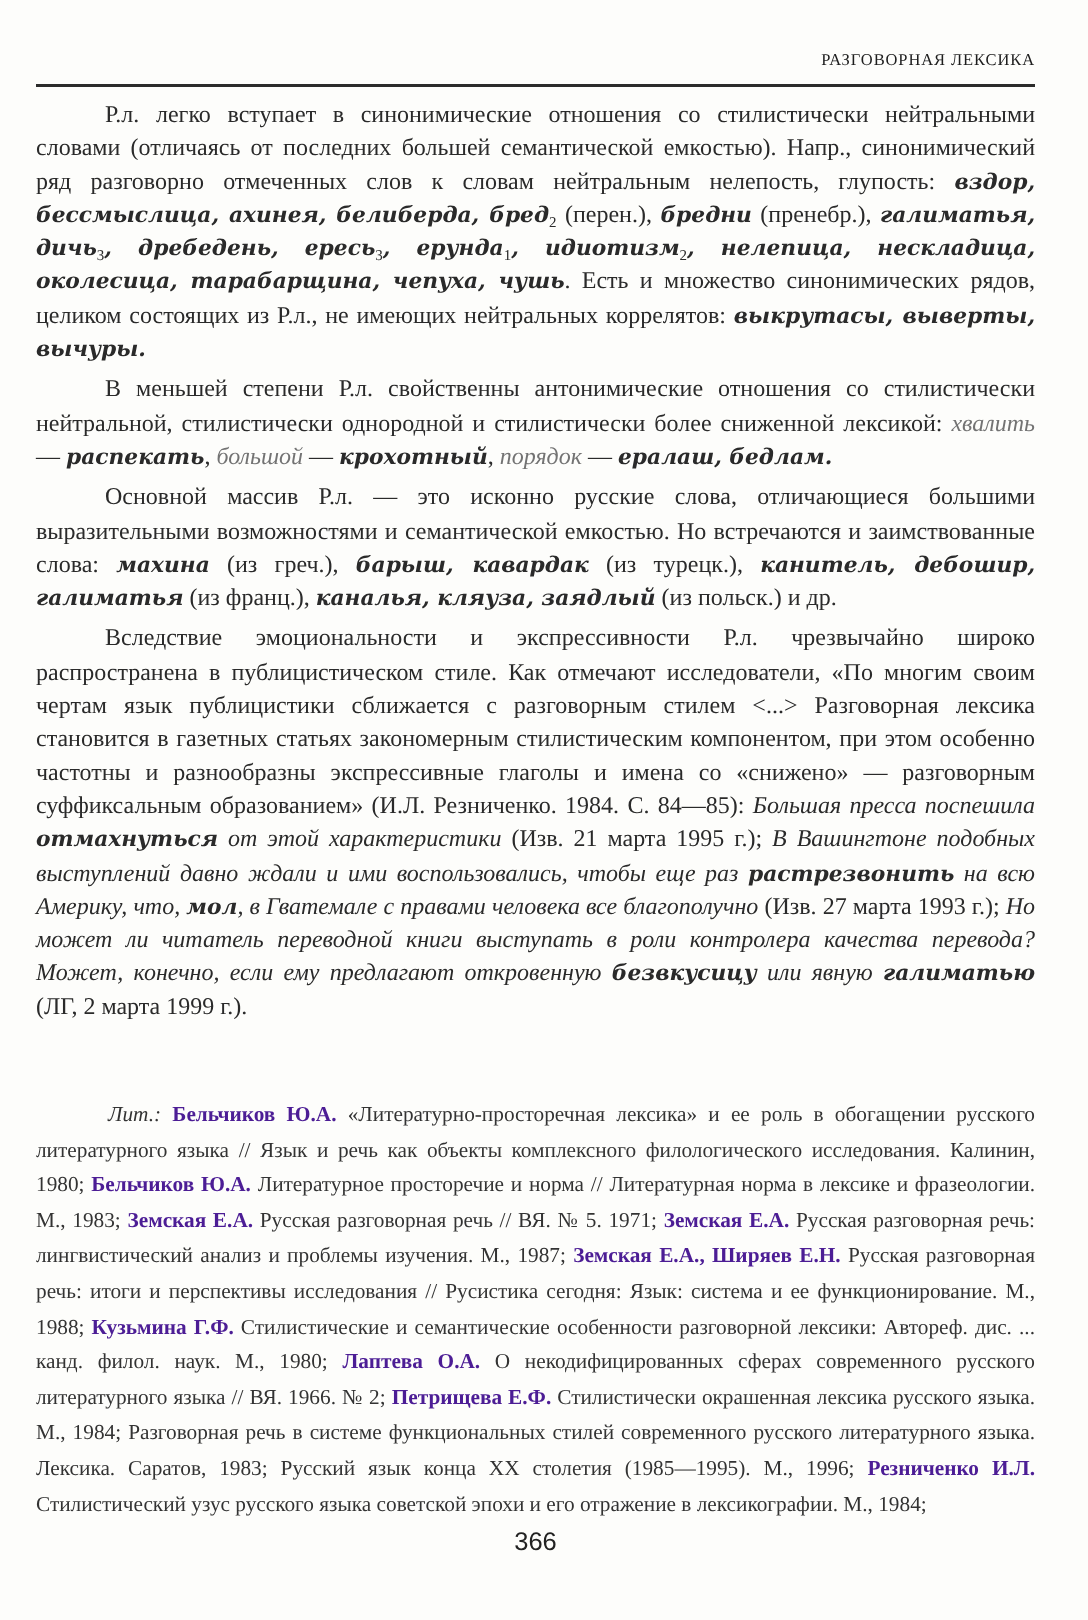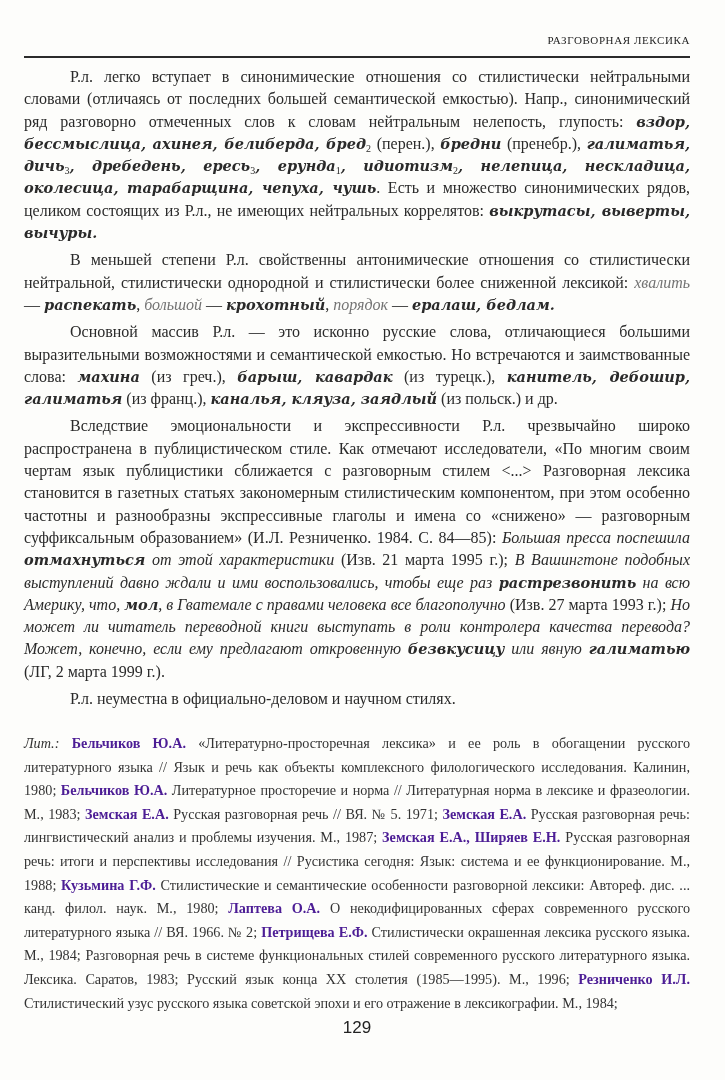--- a/index.html
+++ b/index.html
@@ -26,21 +26,21 @@
   .body-text p + p { margin-top: 5px; }
   .it { font-style: italic; margin-top: 43px; }
   .b { font-weight: normal; }
   .bi { font-weight: bold; font-style: italic; font-family: "DejaVu Serif", serif; font-size: 14.5px; }
   .i-light { font-style: italic; color: #737373; }
   sub { font-size: 10px; vertical-align: -3px; line-height: 0; }
   .literature {
     position: absolute; top: 732px; left: 0; width: 666px;
     font-size: 14.2px; line-height: 23.6px; text-align: justify; color: #333;
   }
-  .literature .label { font-style: italic; }
+  .literature .label { font-style: italic; margin-left: 48px; }
   .literature .author { font-weight: bold; color: #4c1d95; font-family: Liberation Serif, serif; }
   .page-number {
     position: absolute; top: 1018px; left: 0; width: 666px; text-align: center;
     font-family: "Liberation Sans", sans-serif; font-size: 17px; color: #222;
   }
 </style>
 </head>
 <body>
 
 <div class="page">
@@ -49,22 +49,21 @@
 
   <div class="body-text">
     <p><span>Р.л. легко вступает в синонимические отношения со стилистически нейтральными словами (отличаясь от последних большей семантической емкостью). Напр., синонимический ряд разговорно отмеченных слов к словам нейтральным </span><span class="b">нелепость, глупость</span><span>: </span><span class="bi">вздор, бессмыслица, ахинея, белиберда, бред</span><sub>2</sub><span> (перен.), </span><span class="bi">бредни</span><span> (пренебр.), </span><span class="bi">галиматья, дичь</span><sub>3</sub><span class="bi">, дребедень, ересь</span><sub>3</sub><span class="bi">, ерунда</span><sub>1</sub><span class="bi">, идиотизм</span><sub>2</sub><span class="bi">, нелепица, нескладица, околесица, тарабарщина, чепуха, чушь</span><span>. Есть и множество синонимических рядов, целиком состоящих из Р.л., не имеющих нейтральных коррелятов: </span><span class="bi">выкрутасы, выверты, вычуры.</span></p>
 
     <p><span>В меньшей степени Р.л. свойственны антонимические отношения со стилистически нейтральной, стилистически однородной и стилистически более сниженной лексикой: </span><span class="i-light">хвалить</span><span> — </span><span class="bi">распекать</span><span>, </span><span class="i-light">большой</span><span> — </span><span class="bi">крохотный</span><span>, </span><span class="i-light">порядок</span><span> — </span><span class="bi">ералаш, бедлам.</span></p>
 
     <p><span>Основной массив Р.л. — это исконно русские слова, отличающиеся большими выразительными возможностями и семантической емкостью. Но встречаются и заимствованные слова: </span><span class="bi">махина</span><span> (из греч.), </span><span class="bi">барыш, кавардак</span><span> (из турецк.), </span><span class="bi">канитель, дебошир, галиматья</span><span> (из франц.), </span><span class="bi">каналья, кляуза, заядлый</span><span> (из польск.) и др.</span></p>
 
     <p><span>Вследствие эмоциональности и экспрессивности Р.л. чрезвычайно широко распространена в публицистическом стиле. Как отмечают исследователи, «По многим своим чертам язык публицистики сближается с разговорным стилем &lt;...&gt; Разговорная лексика становится в газетных статьях закономерным стилистическим компонентом, при этом особенно частотны и разнообразны экспрессивные глаголы и имена со «снижено» — разговорным суффиксальным образованием» (И.Л. Резниченко. 1984. С. 84—85): </span><span class="it">Большая пресса поспешила </span><span class="bi">отмахнуться</span><span class="it"> от этой характеристики</span><span> (Изв. 21 марта 1995 г.); </span><span class="it">В Вашингтоне подобных выступлений давно ждали и ими воспользовались, чтобы еще раз </span><span class="bi">растрезвонить</span><span class="it"> на всю Америку, что, </span><span class="bi">мол</span><span class="it">, в Гватемале с правами человека все благополучно</span><span> (Изв. 27 марта 1993 г.); </span><span class="it">Но может ли читатель переводной книги выступать в роли контролера качества перевода? Может, конечно, если ему предлагают откровенную </span><span class="bi">безвкусицу</span><span class="it"> или явную </span><span class="bi">галиматью</span><span> (ЛГ, 2 марта 1999 г.).</span></p>
 
-    <p>Р.л. неуместна в официально-деловом и научном стилях.</p>
   </div>
 
   <div class="literature">
     <span class="label">Лит.:</span>
     <span> <span class="author">Бельчиков Ю.А.</span><span> «Литературно-просторечная лексика» и ее роль в обогащении русского литературного языка // Язык и речь как объекты комплексного филологического исследования. Калинин, 1980; </span></span><span><span class="author">Бельчиков Ю.А.</span><span>  Литературное просторечие и норма // Литературная норма в лексике и фразеологии. М., 1983; </span></span><span><span class="author">Земская Е.А.</span><span>  Русская разговорная речь // ВЯ. № 5. 1971; </span></span><span><span class="author">Земская Е.А.</span><span> Русская разговорная речь: лингвистический анализ и проблемы изучения. М., 1987; </span></span><span><span class="author">Земская Е.А., Ширяев Е.Н.</span><span> Русская разговорная речь: итоги и перспективы исследования // Русистика сегодня: Язык: система и ее функционирование. М., 1988; </span></span><span><span class="author">Кузьмина Г.Ф.</span><span> Стилистические и семантические особенности разговорной лексики: Автореф. дис. ... канд. филол. наук. М., 1980; </span></span><span><span class="author">Лаптева О.А.</span><span> О некодифицированных сферах современного русского литературного языка // ВЯ. 1966. № 2; </span></span><span><span class="author">Петрищева Е.Ф.</span><span> Стилистически окрашенная лексика русского языка. М., 1984; Разговорная речь в системе функциональных стилей современного русского литературного языка. Лексика. Саратов, 1983; Русский язык конца XX столетия (1985—1995). М., 1996; </span></span><span><span class="author">Резниченко И.Л.</span><span> Стилистический узус русского языка советской эпохи и его отражение в лексикографии. М., 1984;</span></span>
   </div>
 
-  <div class="page-number">129</div>
+  <div class="page-number">366</div>
 </div>
 
 </body></html>

